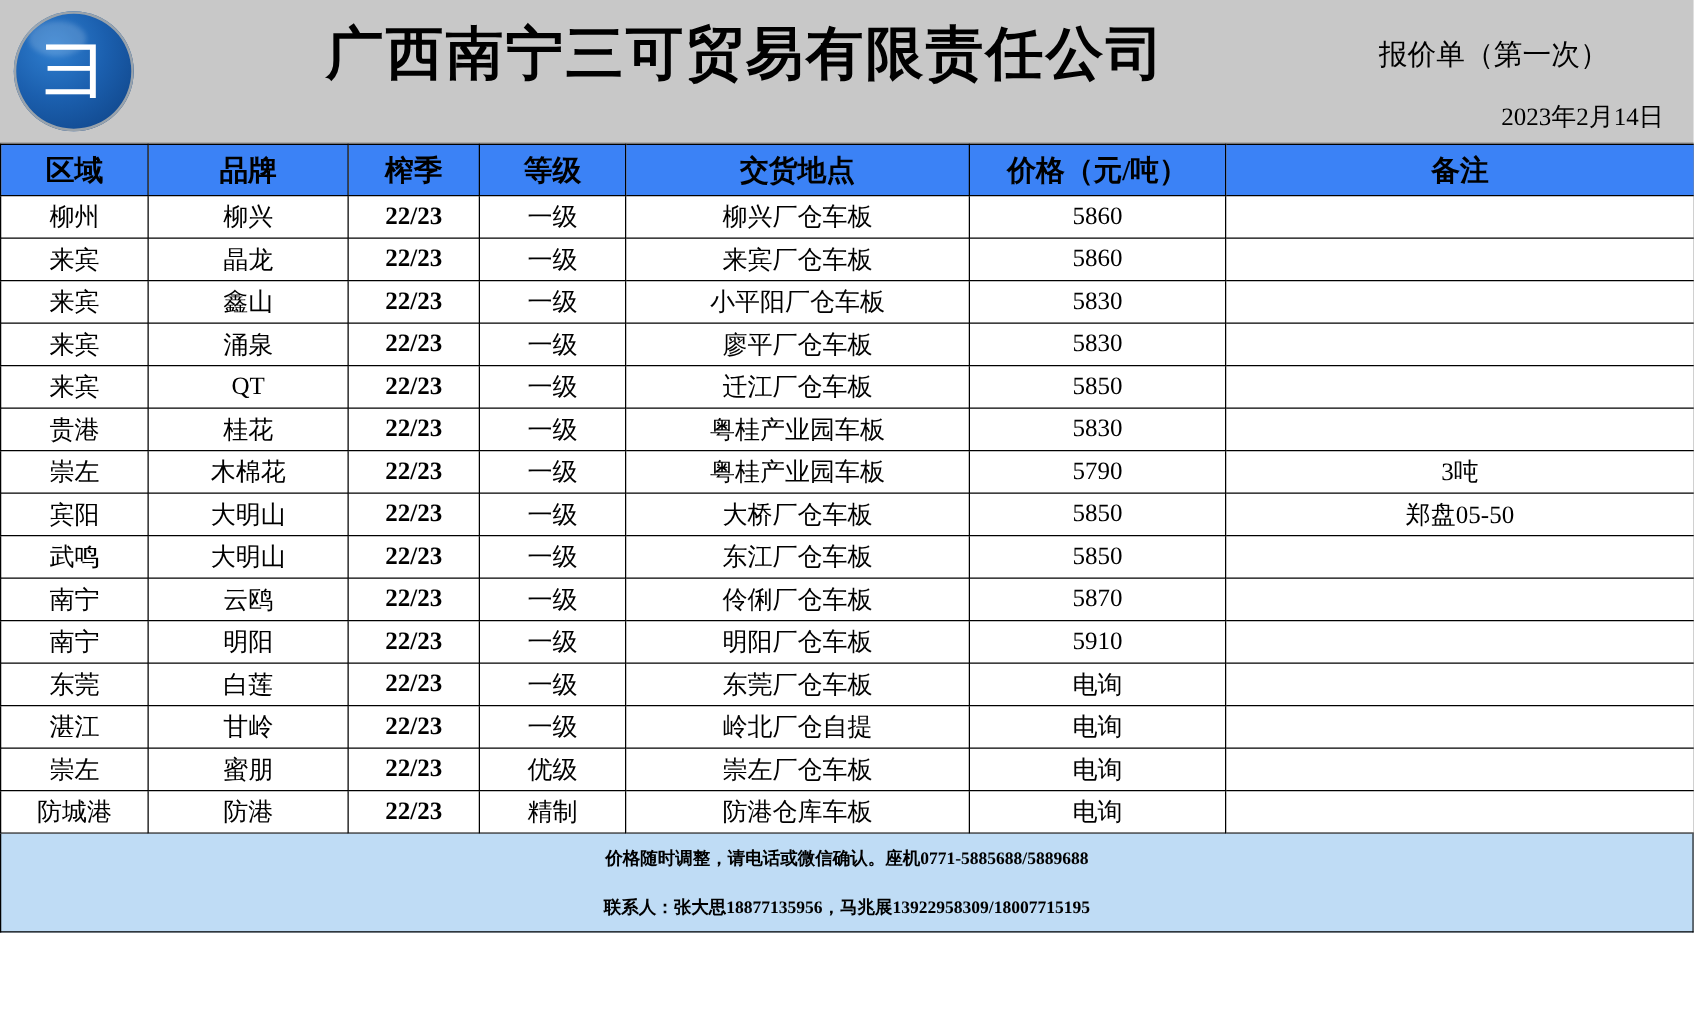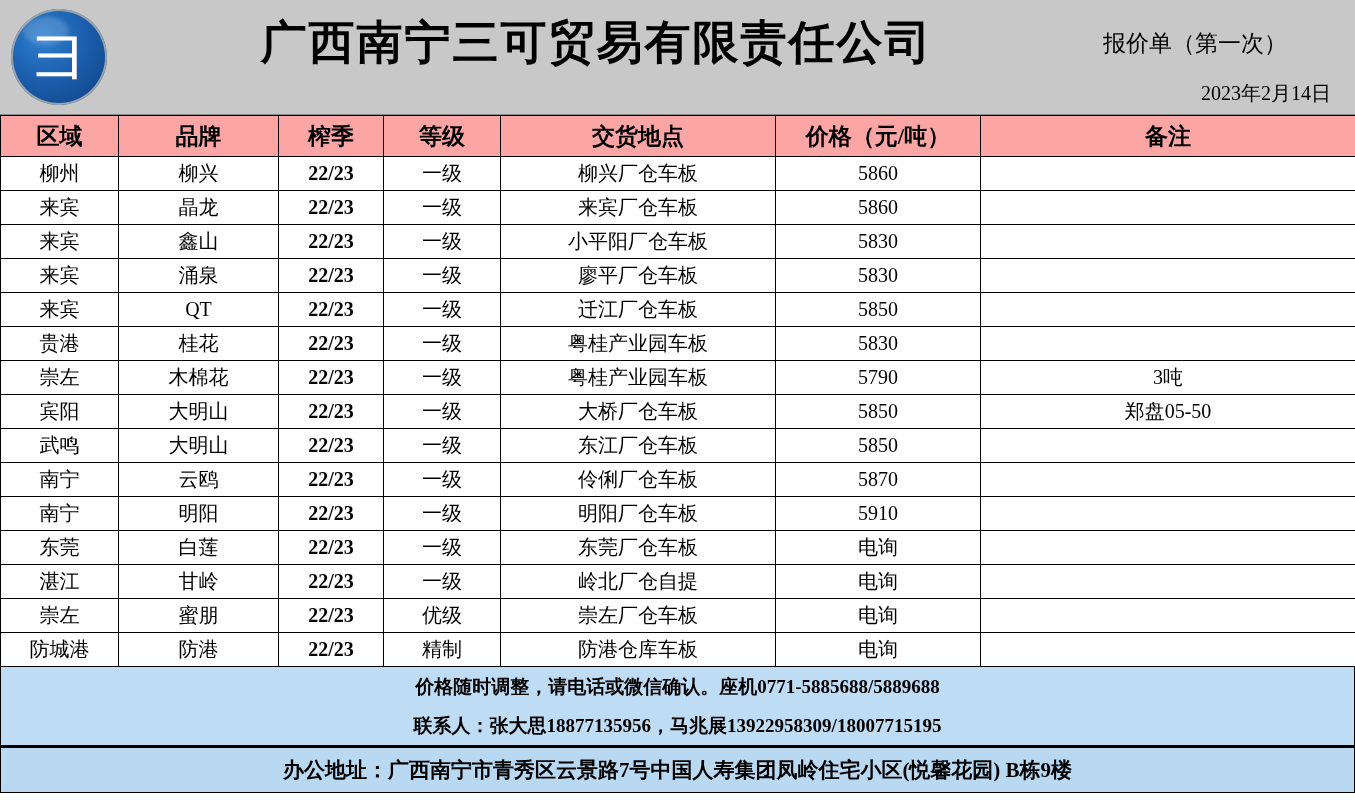--- a/index.html
+++ b/index.html
@@ -119,21 +119,21 @@
     border: 1px solid #000000;
     text-align: center;
     font-size: 20px;
     color: #000000;
     height: 33px;
     padding: 0;
     overflow: hidden;
     white-space: nowrap;
   }
   table.pricing thead th {
-    background: #fca5a5;
+    background: #3b82f6;
     font-weight: bold;
     font-size: 23px;
     height: 40px;
   }
   td.season {
     color: #c00000;
     font-weight: bold;
   }
   col.c-region { width: 118px; }
   col.c-brand  { width: 160px; }
@@ -148,21 +148,21 @@
     background: #bfdcf5;
     border-left: 1px solid #000000;
     border-right: 1px solid #000000;
     border-bottom: 1px solid #000000;
   }
   .note-line {
     height: 39px;
     display: flex;
     align-items: center;
     justify-content: center;
-    font-size: 19px;
+    font-size: 14px;
     color: #000000;
     font-weight: bold;
   }
   .addr-bar {
     background: #b9d9f3;
     border-left: 1px solid #000000;
     border-right: 1px solid #000000;
     border-bottom: 1px solid #000000;
     border-top: 2px solid #000000;
     height: 44px;
@@ -354,15 +354,14 @@
           <td></td>
         </tr>
       </tbody>
   </table>
 
   <div class="notes">
     <div class="note-line">价格随时调整，请电话或微信确认。座机0771-5885688/5889688</div>
     <div class="note-line">联系人：张大思18877135956，马兆展13922958309/18007715195</div>
   </div>
 
-  <div class="addr-bar">办公地址：广西南宁市青秀区云景路7号中国人寿集团凤岭住宅小区(悦馨花园) B栋9楼</div>
 
 </div>
 
 </body></html>

